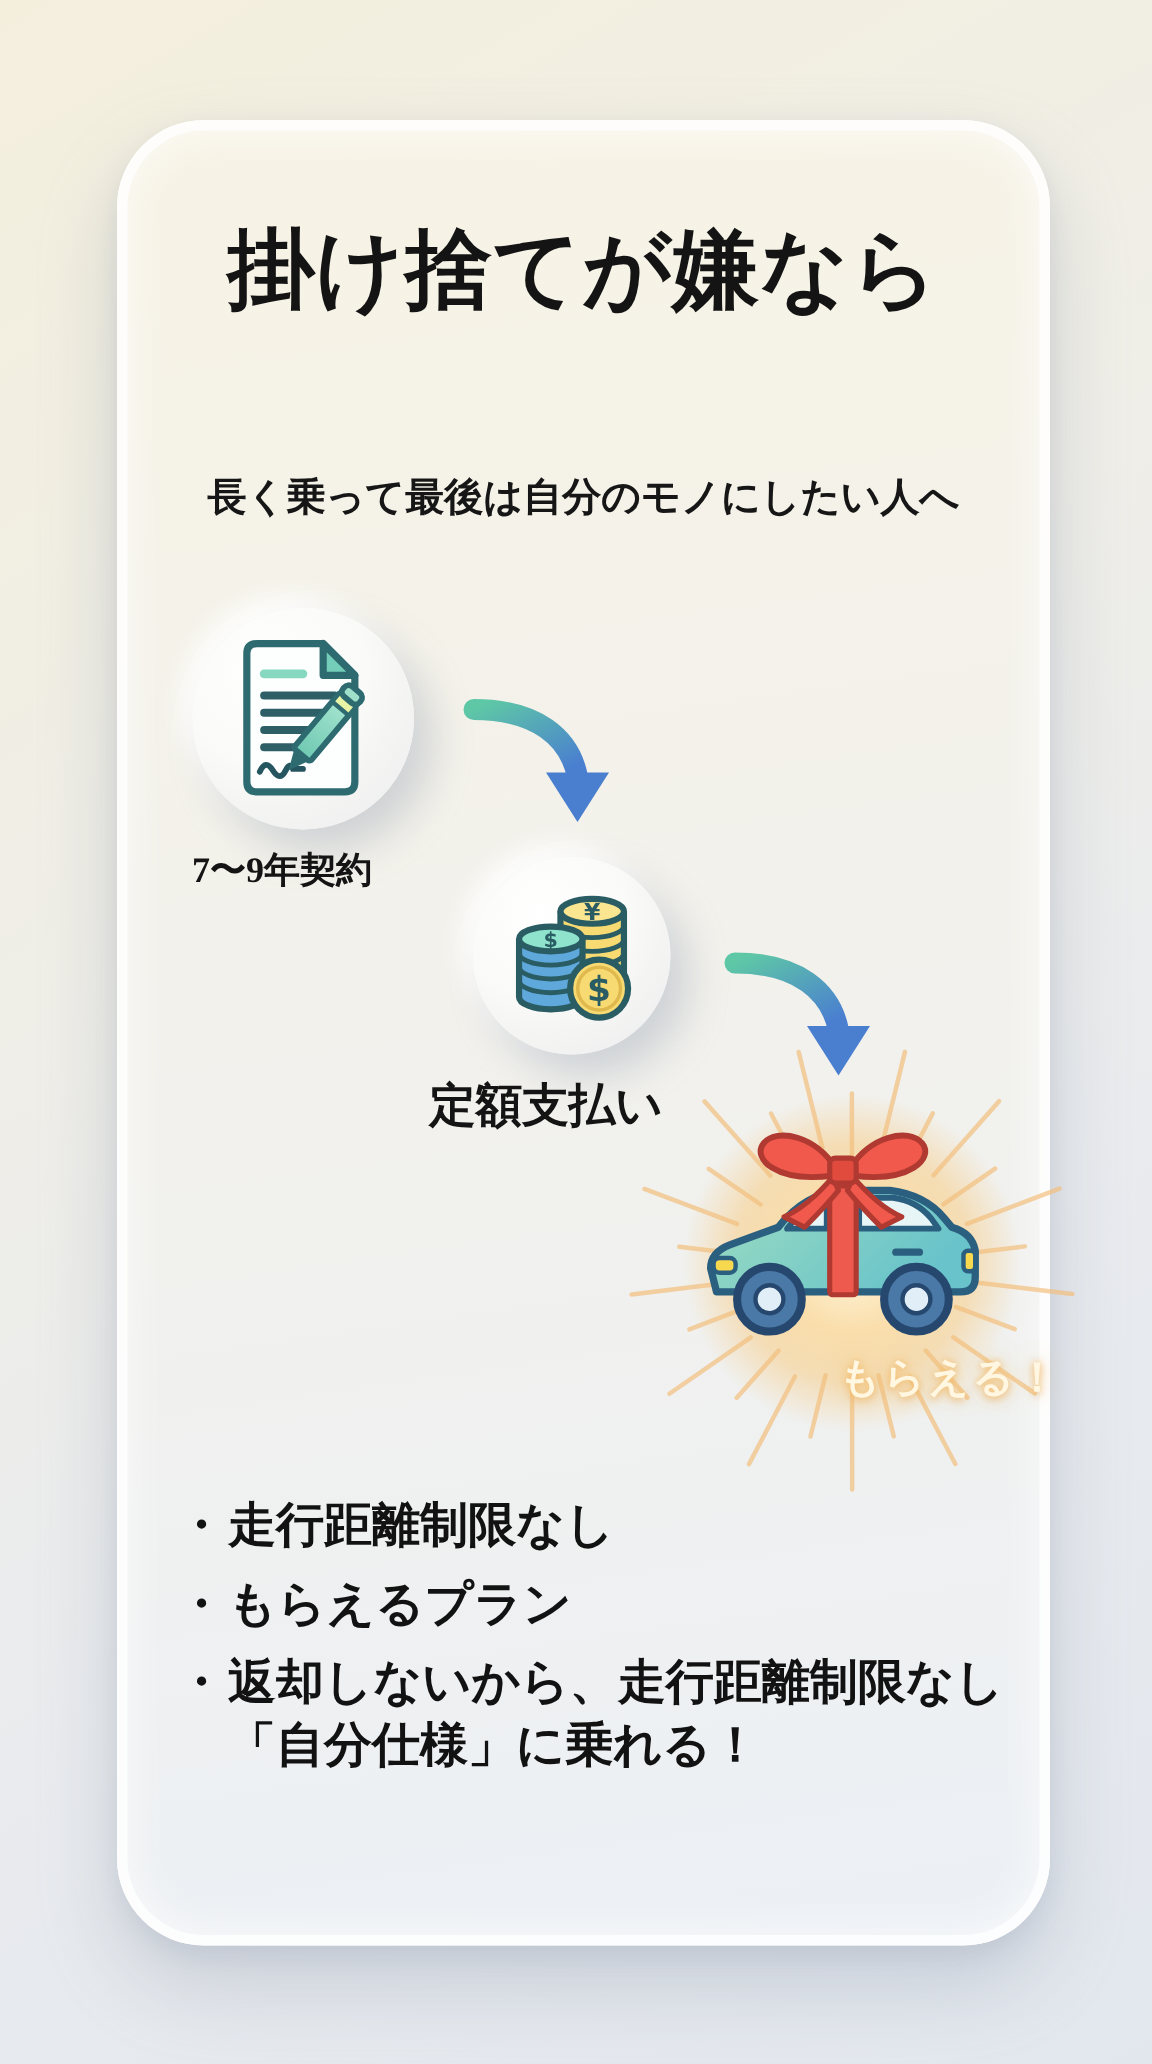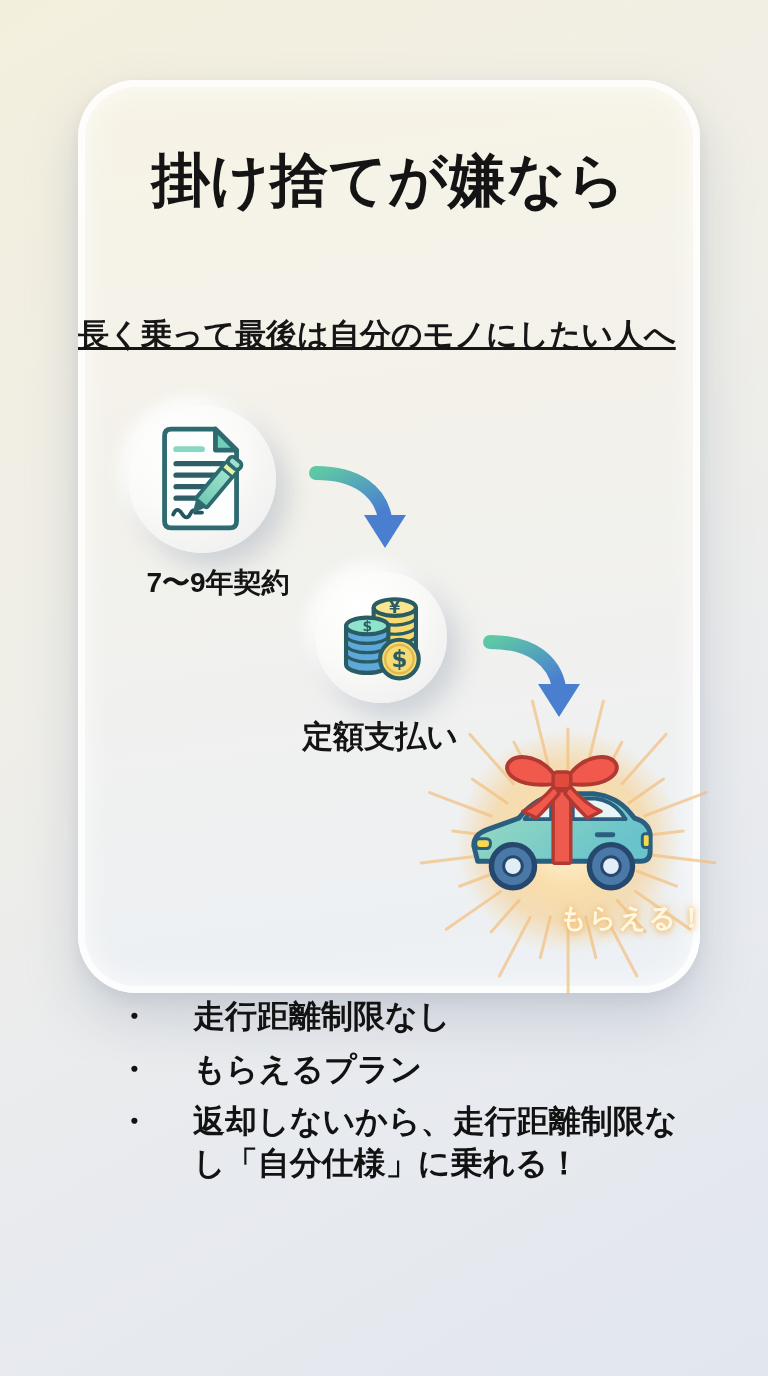--- a/index.html
+++ b/index.html
@@ -2,60 +2,60 @@
 <html><head>
 <meta charset="utf-8">
 <style>
   html,body { margin:0; padding:0; }
   .stage {
     position:relative; width:768px; height:1376px; overflow:hidden;
     background: linear-gradient(150deg, #f4efdd 0%, #efeee8 40%, #e9ebee 65%, #e2e7ee 100%);
     font-family:"Liberation Sans","DejaVu Sans",sans-serif;
   }
   .card {
-    position:absolute; left:78px; top:80px; width:622px; height:913px;
+    position:absolute; left:78px; top:80px; width:622px; height:1217px;
     border-radius:58px;
     background: linear-gradient(172deg, #f7f3e5 0%, #f2f1ec 48%, #ecf0f5 100%);
     box-shadow:
       0 26px 52px rgba(140,152,170,0.33),
       0 6px 14px rgba(150,160,175,0.18),
       inset 0 0 0 7px rgba(255,255,255,0.75),
       inset 0 0 28px 10px rgba(255,255,255,0.6);
   }
   .title { position:absolute; top:64px; left:0; width:100%; text-align:center;
     font-size:58px; font-weight:800; color:#141414; line-height:1.24; letter-spacing:0.5px; }
-  .subtitle { position:absolute; top:234px; left:0; width:100%; 
-    font-size:31px; font-weight:700; color:#161616;text-decoration:underline; }
+  .subtitle { position:absolute; top:234px; left:0; width:100%; text-align:center;
+    font-size:26px; font-weight:700; color:#161616; }
 
   .step-circle { position:absolute; border-radius:50%;
     background: radial-gradient(circle at 34% 28%, #ffffff 0%, #fafaf8 45%, #f0f1f0 78%, #e9ebeb 100%);
     box-shadow: 12px 14px 26px rgba(152,163,180,0.40), -8px -8px 16px rgba(255,255,255,0.95);
     display:flex; align-items:center; justify-content:center; }
   .circle-1 { left:50px; top:325px; width:148px; height:148px; }
   .circle-2 { left:237px; top:491px; width:132px; height:132px; }
 
   .step-label { position:absolute; text-align:center; font-weight:800; color:#141414; }
-  .label-1 { left:50px; top:484px; width:180px; font-size:28px; }
-  .label-2 { left:212px; top:636px; width:180px; font-size:31px; }
+  .label-1 { left:20px; top:484px; width:180px; font-size:24px;font-family:Liberation Serif, serif; }
+  .label-2 { left:196px; top:636px; width:180px; font-size:31px; }
 
   .arrow { position:absolute; width:108px; height:100px; }
   .arrow-1 { left:228px; top:378px; }
   .arrow-2 { left:402px; top:547px; }
 
   .glow { position:absolute; left:330px; top:613px; width:320px; height:310px; }
   .gift-car { position:absolute; left:384px; top:668px; width:196px; height:152px; }
   .reward-label { position:absolute; left:369px; top:820px; width:260px; text-align:right;
     font-size:27px; font-weight:800; color:#fff7e2; letter-spacing:2px;
     text-shadow: 0 0 14px rgba(249,205,130,0.95), 0 0 4px rgba(246,190,110,0.8), 0 2px 6px rgba(226,160,80,0.55); }
 
   .benefits { position:absolute; left:40px; top:916px; width:560px; list-style:none; margin:0; padding:0; }
   .benefit-item { display:flex; align-items:flex-start; margin-bottom:11px;
     font-size:32px; font-weight:700; color:#121212; line-height:1.3; }
   .benefit-bullet { flex:0 0 34px; }
-  .benefit-text { flex:0 1 520px; max-width:520px;margin-left:41px; }
+  .benefit-text { flex:0 1 520px; max-width:520px; }
 
   svg text { font-family:"DejaVu Sans","Liberation Sans",sans-serif; }
 </style>
 </head>
 <body>
 
 <div class="stage">
 
   <svg width="0" height="0" style="position:absolute" aria-hidden="true">
     <defs>

